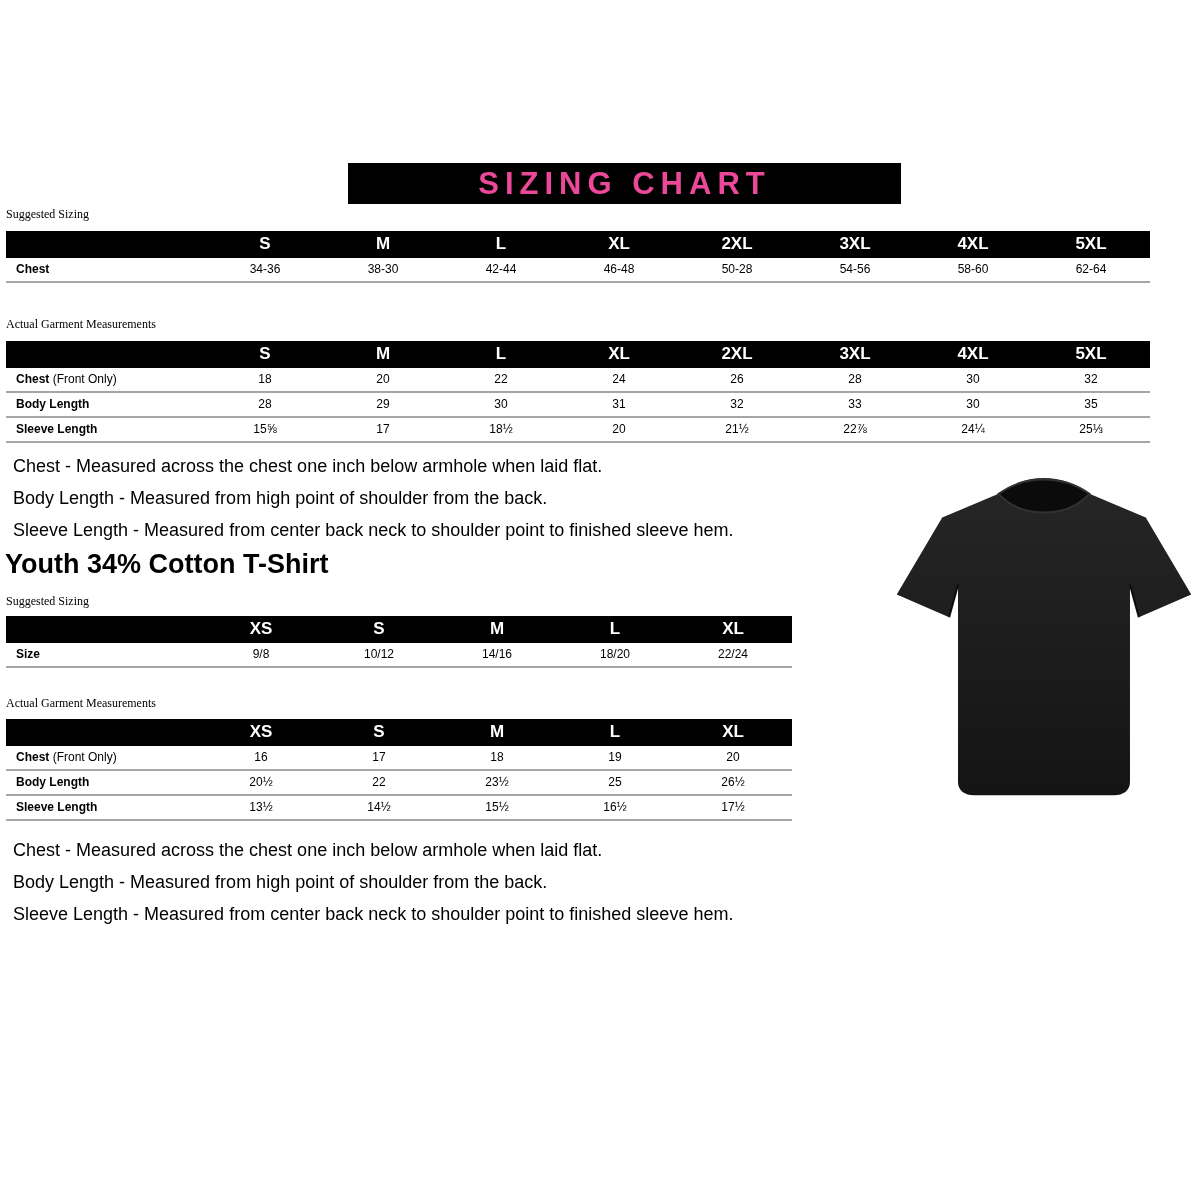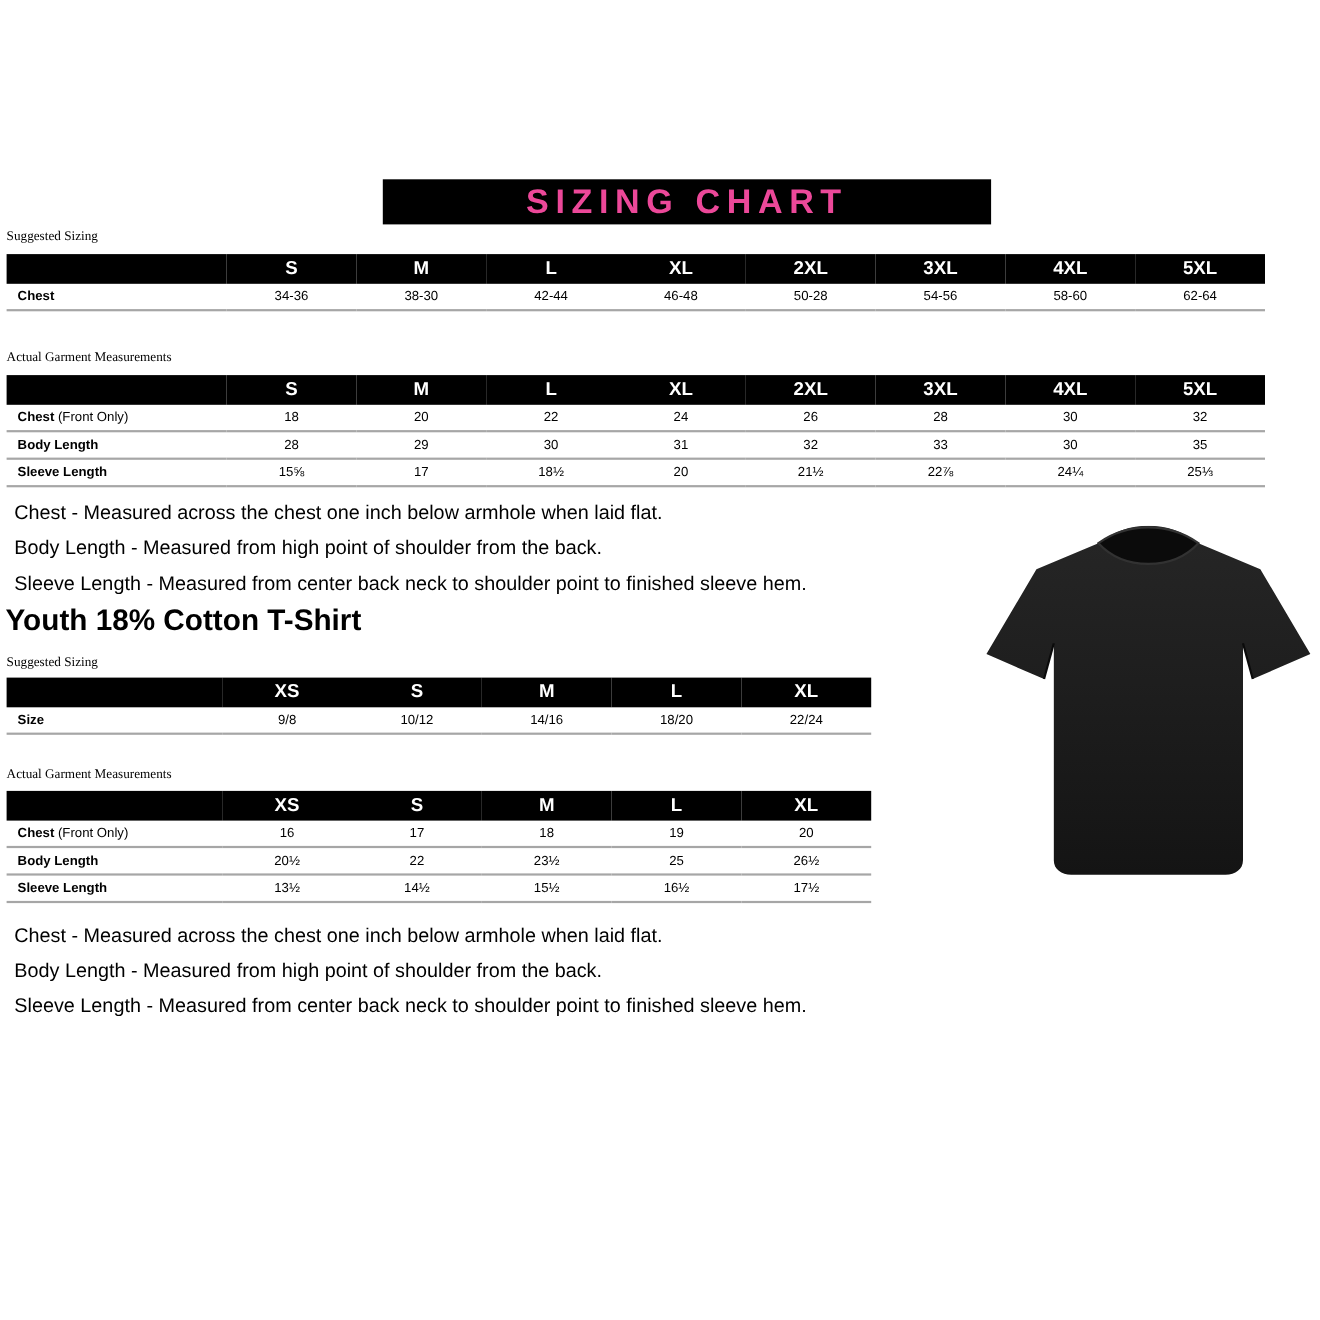--- a/index.html
+++ b/index.html
@@ -163,21 +163,21 @@
         </tbody>
       </table>
     </div>
 
   <div class="notes" style="top:456px">
     <p>Chest - Measured across the chest one inch below armhole when laid flat.</p>
     <p>Body Length - Measured from high point of shoulder from the back.</p>
     <p>Sleeve Length - Measured from center back neck to shoulder point to finished sleeve hem.</p>
   </div>
 
-  <div class="title-youth">Youth 18% Cotton T-Shirt</div>
+  <div class="title-youth">Youth 34% Cotton T-Shirt</div>
 
   <div class="section-label" style="top:594px">Suggested Sizing</div>
   <div class="table-wrap narrow" style="top:616px">
       <table>
         <colgroup>
           <col class="label-col">
           <col>
           <col>
           <col>
           <col>

